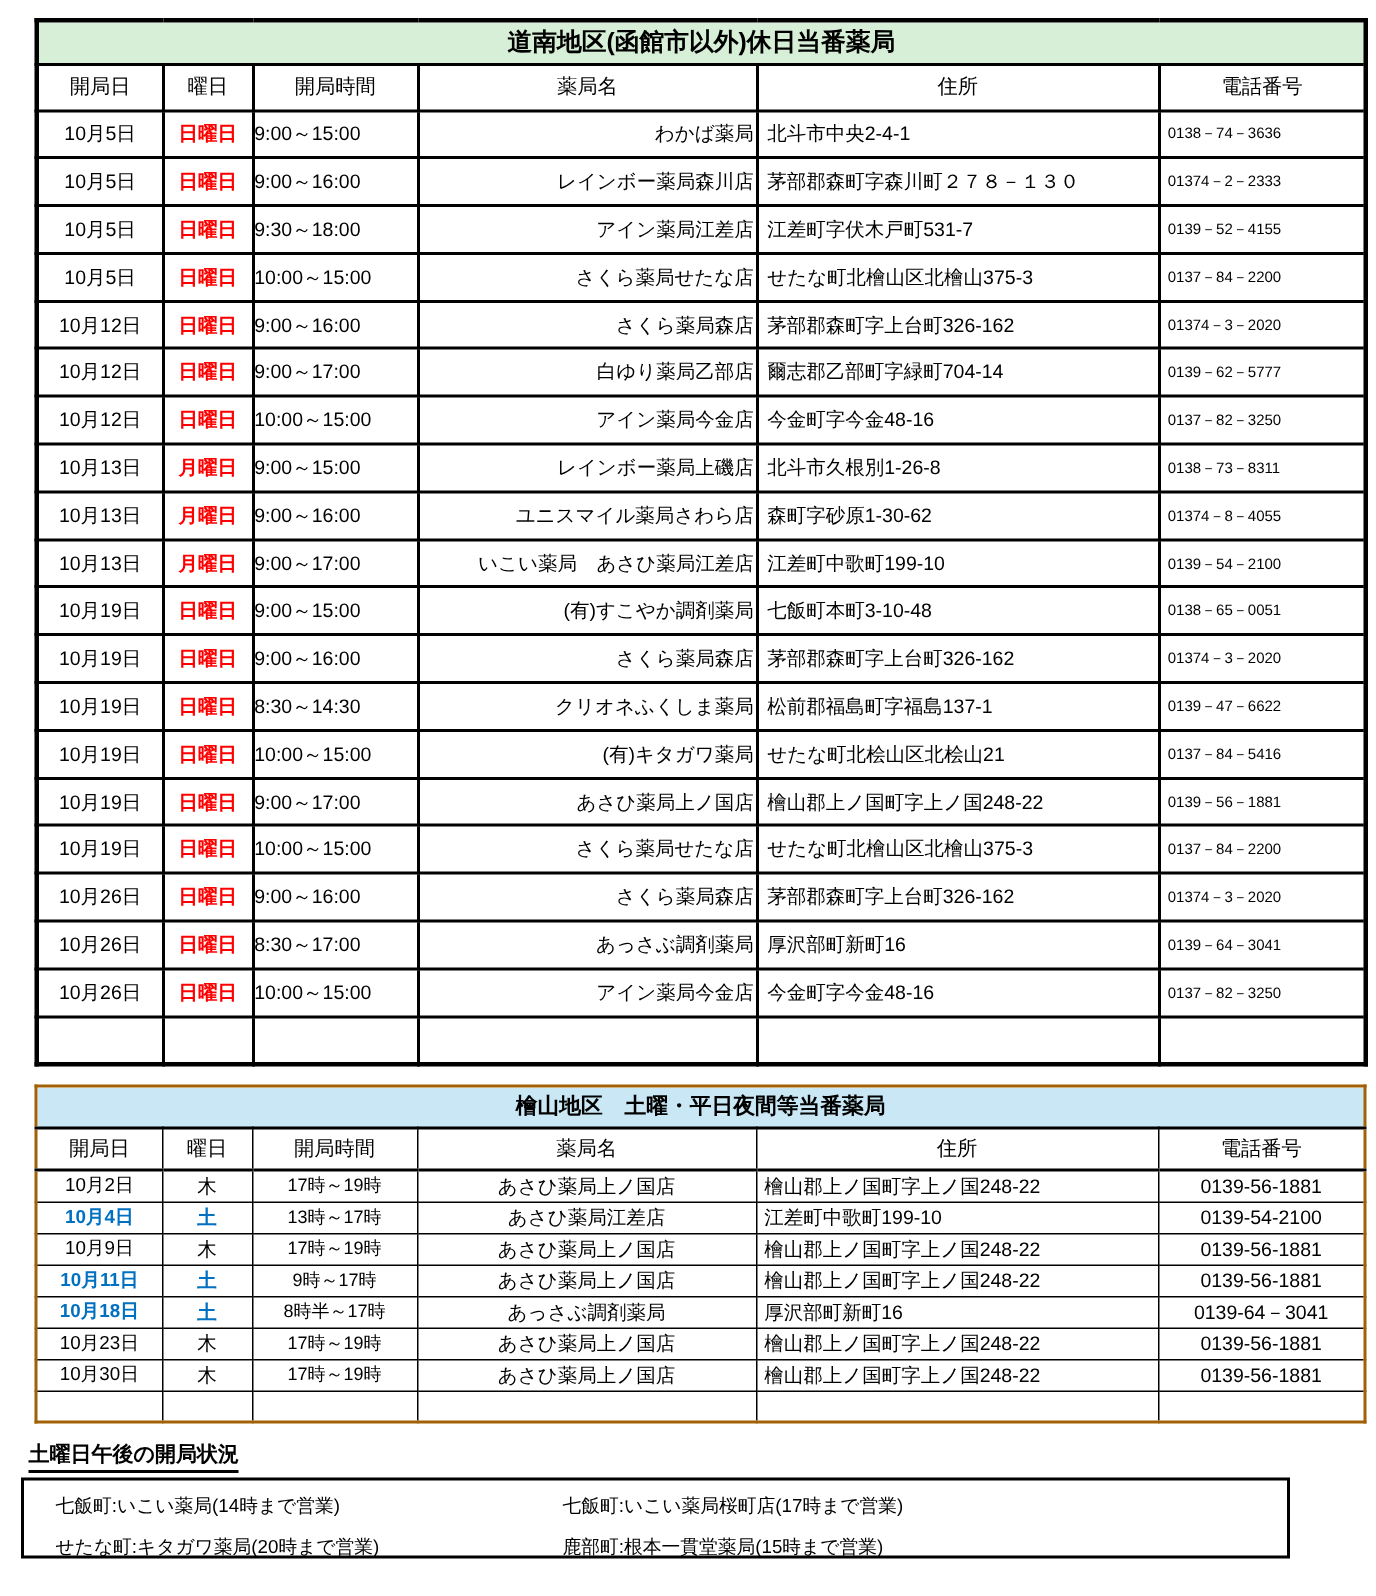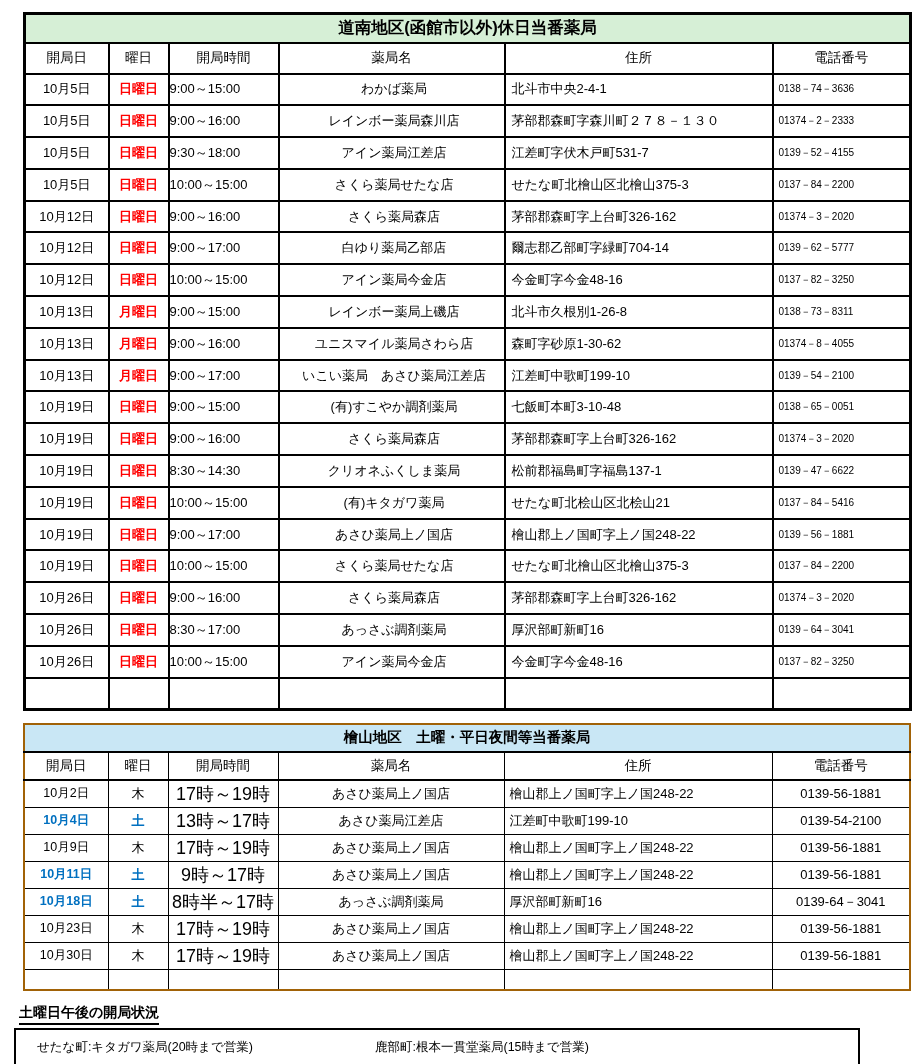--- a/index.html
+++ b/index.html
@@ -21,36 +21,36 @@
   .t1 th,.t1 td{border:2px solid #000;overflow:hidden;white-space:nowrap;}
   .t1 .title-row th{
     height:29px;background:var(--table1-header-bg);
     font-size:16.5px;font-weight:bold;text-align:center;
   }
   .t1 .head-row th{height:31px;font-size:13.5px;font-weight:normal;text-align:center;}
   .t1 tbody td{height:31.8px;font-size:13px;}
   .t1 .c-date{text-align:center;}
   .t1 .c-day{text-align:center;color:var(--holiday-red);font-weight:bold;}
   .t1 .c-time{text-align:left;padding-left:0;}
-  .t1 .c-name{text-align:center;padding-left:6px;}
+  .t1 .c-name{text-align:right;padding-left:6px;}
   .t1 .c-addr{text-align:left;padding-left:6px;}
   .t1 .c-tel{text-align:left;padding-left:5px;font-size:10px;}
   
   .t2{margin:12px 0 0 23px;width:886px;border:2px solid #a16207;}
   .t2 th,.t2 td{border:1px solid #000;overflow:hidden;white-space:nowrap;}
   .t2 .title-row th{
     height:28px;background:var(--table2-header-bg);
     font-size:14.5px;font-weight:bold;text-align:center;
     border-bottom:2px solid #000;
   }
   .t2 .head-row th{height:28px;font-size:13.5px;font-weight:normal;text-align:center;border-bottom:2px solid #000;}
   .t2 tbody td{height:21px;font-size:13px;}
   .t2 .c-date{text-align:center;font-size:12.5px;}
   .t2 .c-day{text-align:center;}
-  .t2 .c-time{text-align:center;font-size:18px;}
+  .t2 .c-time{text-align:center;font-size:12px;}
   .t2 .c-name{text-align:center;}
   .t2 .c-addr{text-align:left;padding-left:5px;}
   .t2 .c-tel{text-align:center;}
   .t2 tr.sat .c-date,.t2 tr.sat .c-day{color:var(--saturday-blue);font-weight:bold;}
   
   .footer{margin:12px 0 0 14px;width:846px;}
   .footer-title{
     display:inline-block;margin-left:5px;
     font-size:14px;font-weight:bold;
     border-bottom:2px solid #000;padding-bottom:1px;
@@ -338,18 +338,22 @@
         <td class="c-name"></td>
         <td class="c-addr"></td>
         <td class="c-tel"></td>
       </tr>
   </tbody>
 </table>
 
 <div class="footer">
   <div class="footer-title">土曜日午後の開局状況</div>
   <div class="footer-box">
+    <div class="footer-row">
+        <div class="fcell left">七飯町:いこい薬局(14時まで営業)</div>
+        <div class="fcell right">七飯町:いこい薬局桜町店(17時まで営業)</div>
+      </div>
       <div class="footer-row">
         <div class="fcell left">せたな町:キタガワ薬局(20時まで営業)</div>
         <div class="fcell right">鹿部町:根本一貫堂薬局(15時まで営業)</div>
       </div>
   </div>
 </div>
 
 </body></html>

